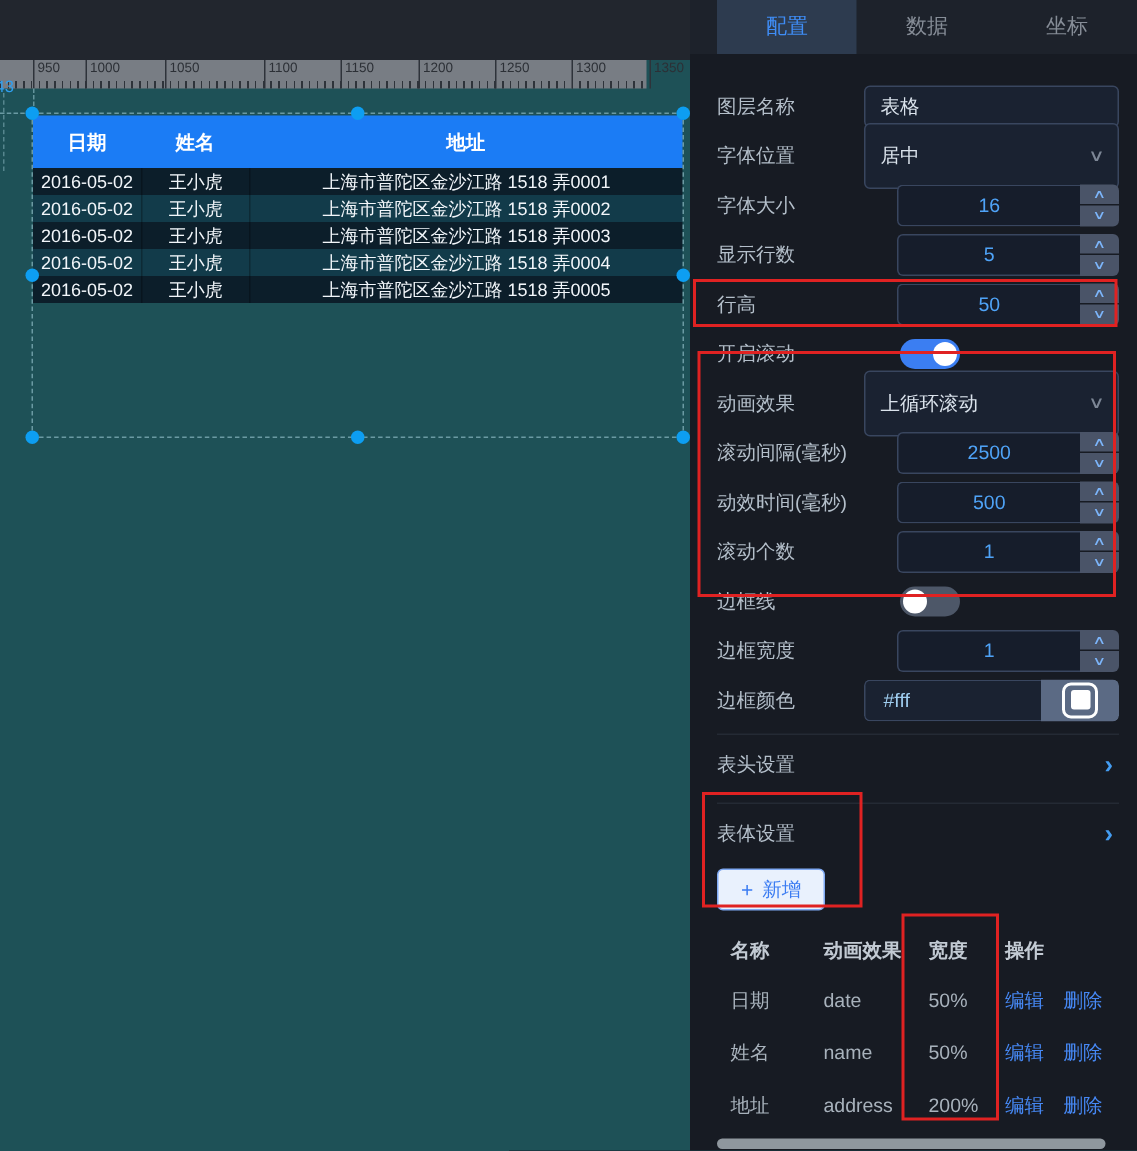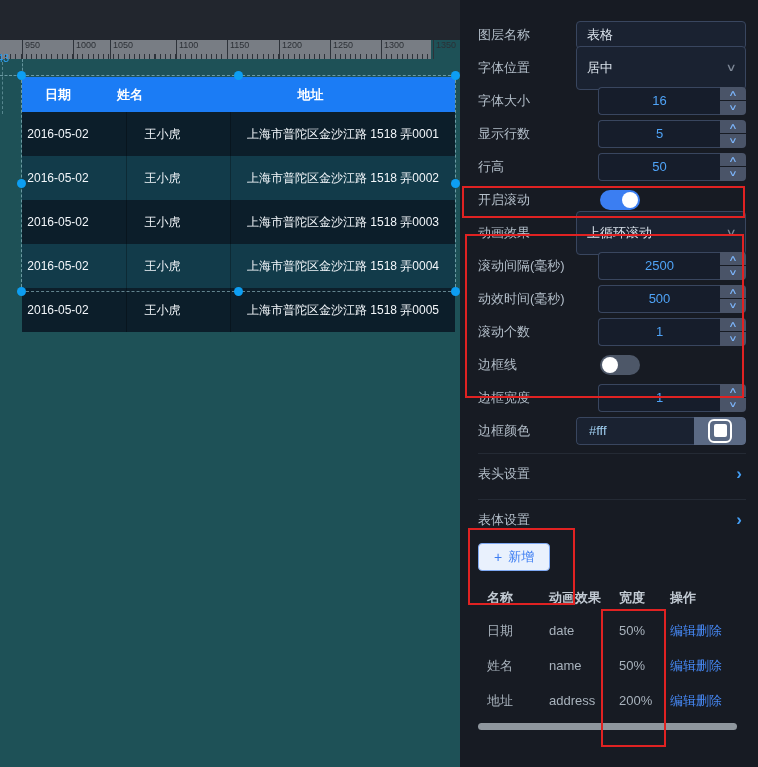--- a/index.html
+++ b/index.html
@@ -16,21 +16,21 @@
   .tick { position:absolute; top:0; width:1px; height:100%; background:#2e333a; }
   .tick-label { position:absolute; left:3px; top:0px; font-size:9px; color:#2c3036; white-space:nowrap; }
   .origin-label { position:absolute; left:-3px; top:52px; font-size:11px; color:#2f9ff0; }
   .guide-h { position:absolute; left:0; top:75px; width:21px; border-top:1px dashed rgba(170,215,225,.55); }
   .guide-v1 { position:absolute; left:2px; top:62px; height:52px; border-left:1px dashed rgba(170,215,225,.4); }
   .guide-v2 { position:absolute; left:22px; top:59px; height:16px; border-left:1px dashed rgba(170,215,225,.5); }
 
   .widget { position:absolute; left:22px; top:77px; width:433px; }
   .w-header { display:grid; grid-template-columns:72px 72px 1fr; height:35px; background:#1b7cf5; }
   .w-header .cell { color:#fff; font-size:13px; font-weight:700; display:flex; align-items:center; justify-content:center; }
-  .w-row { display:grid; grid-template-columns:72px 72px 1fr; height:44px;gap:32px; }
+  .w-row { display:grid; grid-template-columns:72px 72px 1fr; height:18px; }
   .w-row .cell { color:#f2f6fa; font-size:12px; display:flex; align-items:center; justify-content:center; white-space:nowrap; overflow:hidden; }
   .w-row .cell + .cell { border-left:1px solid rgba(0,0,0,.28); }
   .w-row.odd  { background:#0c1e2a; }
   .w-row.even { background:#123b4a; }
 
   .selection { position:absolute; left:21px; top:75px; width:435px; height:217px;
                border:1px dashed rgba(170,215,225,.55); pointer-events:none; }
   .handle { position:absolute; width:9px; height:9px; border-radius:50%; background:#0d9ef2; pointer-events:auto; }
   .h-tl{left:-5px;top:-5px} .h-tc{left:50%;margin-left:-5px;top:-5px} .h-tr{right:-5px;top:-5px}
   .h-ml{left:-5px;top:50%;margin-top:-5px} .h-mr{right:-5px;top:50%;margin-top:-5px}
@@ -88,21 +88,21 @@
   .add { height:28px; padding:0 15px; background:#e9f1fd; border:1px solid #7fa9f3; border-radius:4px;
          color:#3b7cf2; font-size:13px; font-family:inherit; display:inline-flex; align-items:center; gap:6px; cursor:pointer; }
   .add .plus { font-size:14px; }
 
   .mini { margin-top:2px; }
   .mini-header, .mini-row { display:grid; grid-template-columns:62px 70px 51px auto; align-items:center; }
   .mini-header { height:30px; }
   .mini-header .mh { font-size:13px; font-weight:700; color:#c2cad3; padding-left:9px; }
   .mini-row { height:35px; }
   .mini-row .mc { font-size:13px; color:#a8b2bc; padding-left:9px; white-space:nowrap; }
-  .ops { display:flex; padding-left:9px; }
+  .ops { display:flex; gap:13px; padding-left:9px; }
   .lnk { font-size:13px; color:#4688f4; cursor:pointer; white-space:nowrap; }
 
   .hscroll { margin-top:5px; width:259px; height:7px; border-radius:4px; background:#8f979e; cursor:pointer; }
 
   .rb { position:absolute; border:2px solid #e02222; pointer-events:none; }
   .rb1 { left:2px;   top:186px; width:283px; height:32px; }
   .rb2 { left:5px;   top:234px; width:279px; height:164px; }
   .rb3 { left:8px;   top:528px; width:107px; height:77px; }
   .rb4 { left:141px; top:609px; width:65px;  height:138px; }
 </style>
@@ -111,21 +111,21 @@
 
 <div class="app">
 
   <div class="canvas">
     <div class="topband"></div>
 
     <div class="ruler">
       <div class="tick" style="left:22px">
           <span class="tick-label">950</span>
         </div>
-      <div class="tick" style="left:73px">
+      <div class="tick" style="left:57px">
           <span class="tick-label">1000</span>
         </div>
       <div class="tick" style="left:110px">
           <span class="tick-label">1050</span>
         </div>
       <div class="tick" style="left:176px">
           <span class="tick-label">1100</span>
         </div>
       <div class="tick" style="left:227px">
           <span class="tick-label">1150</span>
@@ -189,20 +189,25 @@
       <div class="handle h-ml"></div>
       <div class="handle h-mr"></div>
       <div class="handle h-bl"></div>
       <div class="handle h-bc"></div>
       <div class="handle h-br"></div>
     </div>
   </div>
 
   <div class="panel">
 
+    <div class="tabs">
+      <div class="tab active">配置</div>
+      <div class="tab">数据</div>
+      <div class="tab">坐标</div>
+    </div>
 
     <div class="panel-body">
 
       <div class="frow">
         <span class="flabel">图层名称</span>
         <input class="ti" value="表格" style="">
       </div>
 
       <div class="frow">
         <span class="flabel">字体位置</span>

